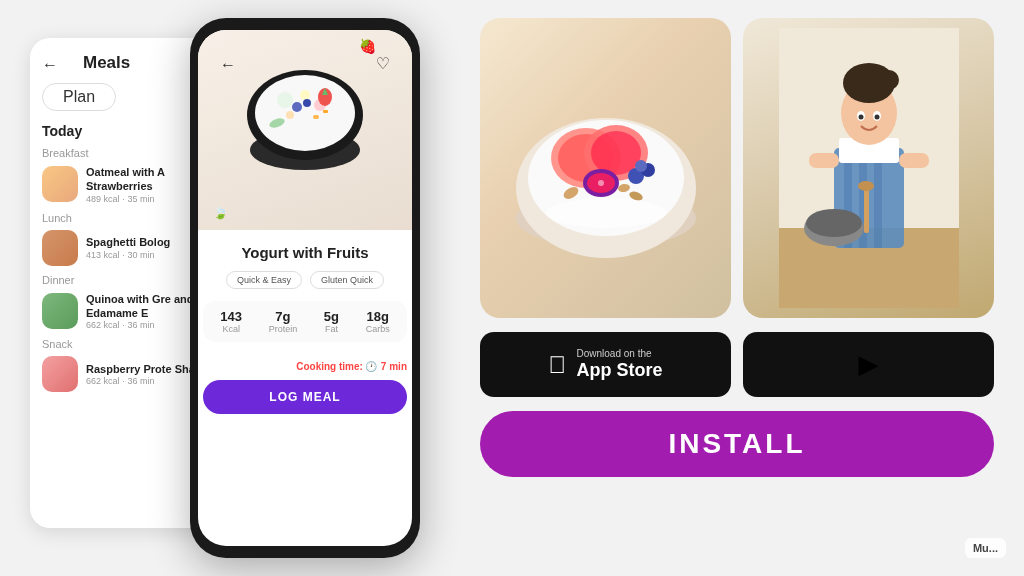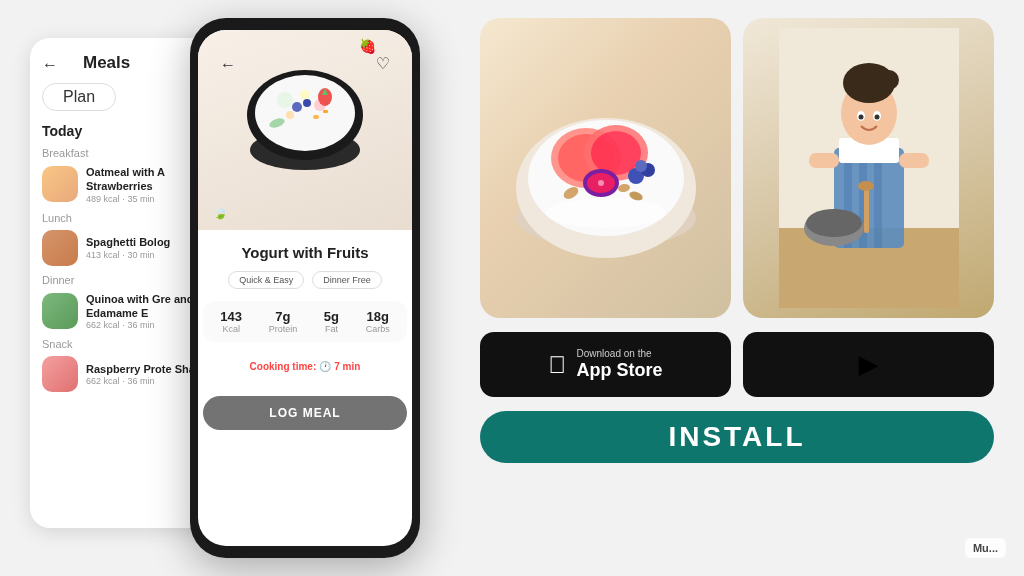--- a/index.html
+++ b/index.html
@@ -229,33 +229,33 @@
       font-weight: 700;
       color: #222;
     }
 
     .nutrition-unit {
       font-size: 9px;
       color: #999;
     }
 
     .cooking-time {
-      text-align: center;
+      text-align: right;
       font-size: 10px;
       color: #666;
-      margin-bottom: 24px;
+      margin-bottom: 8px;
     }
 
     .cooking-time span {
       color: #ff4444;
       font-weight: 600;
     }
 
     .log-meal-btn {
-      background: #737373;
+      background: #6d28d9;
       color: #fff;
       border: none;
       border-radius: 25px;
       width: 100%;
       padding: 10px;
       font-size: 12px;
       font-weight: 700;
       letter-spacing: 1px;
       cursor: pointer;
     }
@@ -336,23 +336,23 @@
 
     .store-name {
       font-size: 18px;
       font-weight: 700;
       color: #fff;
       line-height: 1.2;
     }
 
     
     .install-btn {
-      background: #0f766e;
+      background: #a21caf;
       border-radius: 40px;
-      height: 52px;
+      height: 66px;
       display: flex;
       align-items: center;
       justify-content: center;
       cursor: pointer;
     }
 
     .install-text {
       font-size: 28px;
       font-weight: 900;
       color: #fff;
@@ -474,21 +474,21 @@
 
           <span style="position:absolute;top:8px;right:35px;font-size:14px;">🍓</span>
           <span style="position:absolute;bottom:10px;left:15px;font-size:12px;">🍃</span>
         </div>
 
         <div class="phone-content">
           <div class="dish-title">Yogurt with Fruits</div>
           
           <div class="tags-row">
             <span class="tag">Quick &amp; Easy</span>
-            <span class="tag">Dinner Free</span>
+            <span class="tag">Gluten Quick</span>
           </div>
 
           <div class="nutrition-row">
             <div class="nutrition-item">
               <div class="nutrition-value">143</div>
               <div class="nutrition-unit">Kcal</div>
             </div>
             <div class="nutrition-item">
               <div class="nutrition-value">7g</div>
               <div class="nutrition-unit">Protein</div>

